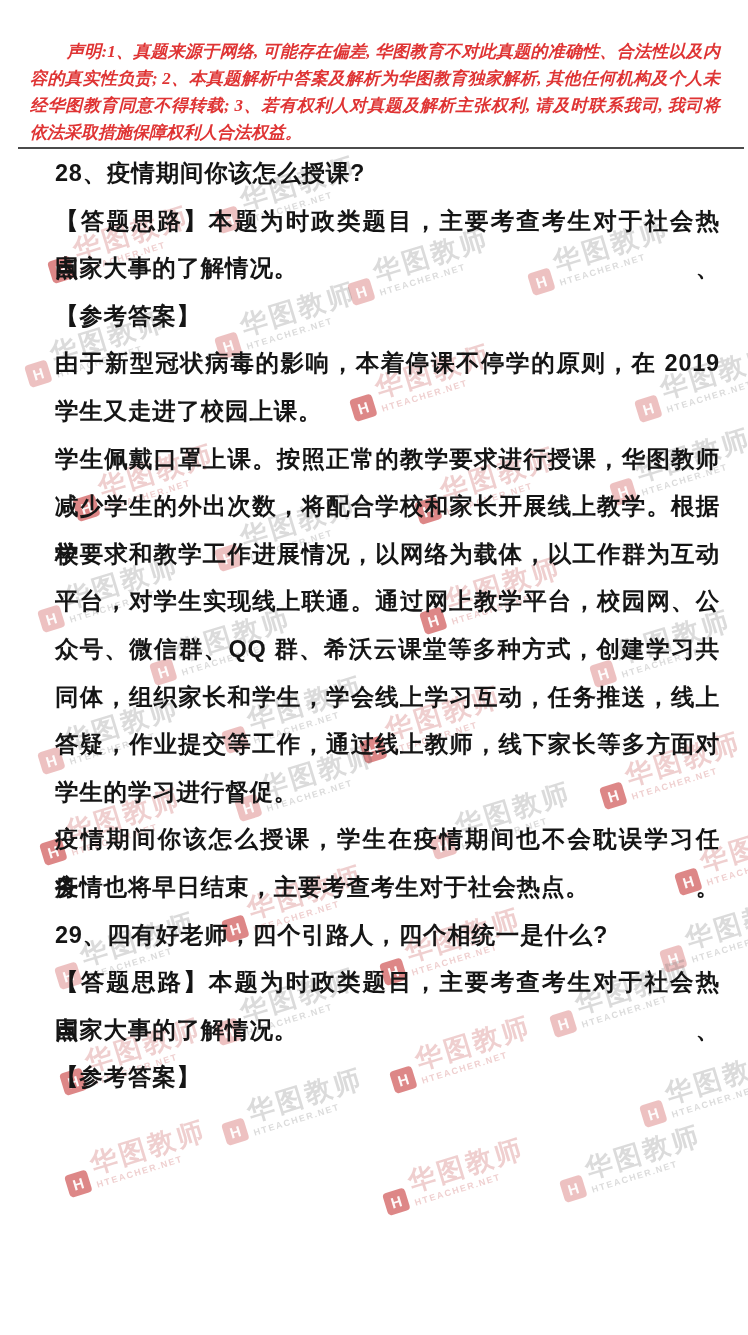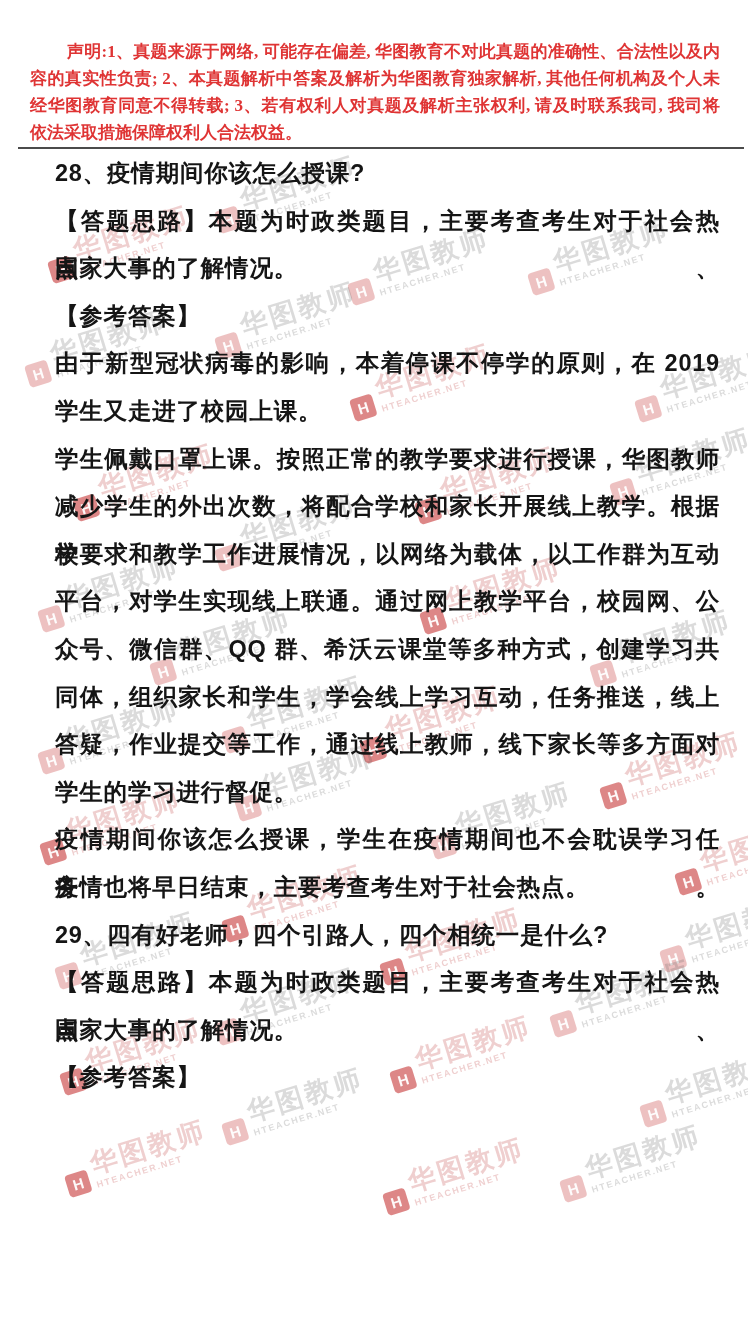--- a/index.html
+++ b/index.html
@@ -21,21 +21,21 @@
   .wm-gray .wm-logo { background:rgba(201,73,73,0.34); }
   .wm-red  .wm-logo { background:rgba(197,48,48,0.58); }
   .wm-brand { font-size:27px; font-weight:bold; letter-spacing:3px; line-height:1; }
   .wm-site  { font-size:9px; font-weight:bold; letter-spacing:1.6px; line-height:1; margin-top:3px; }
   .wm-gray .wm-brand, .wm-gray .wm-site { color:rgba(90,90,90,0.22); }
   .wm-red  .wm-brand, .wm-red  .wm-site { color:rgba(195,70,70,0.26); }
   
   .disclaimer {
     position:absolute; left:30px; right:28px; top:38px; z-index:1;
     font-family:"Liberation Serif","DejaVu Serif",serif; font-weight:bold;
-    font-size:17px; color:#df3434;
+    font-size:17px; color:#df3434;font-style:italic;
   }
   .d-line { line-height:27px; text-align:justify; text-align-last:justify; }
   .d-line.first { text-indent:37px; }
   .d-line.last  { text-align:last; text-align-last:left; }
   .d-label { font-weight:bold; }
   
   .divider { position:absolute; left:18px; right:4px; top:147px; height:2px; background:#4b4b4b; z-index:1; }
   
   .body-text { position:absolute; left:55px; right:28px; top:150px; z-index:1; }
   .bline {

